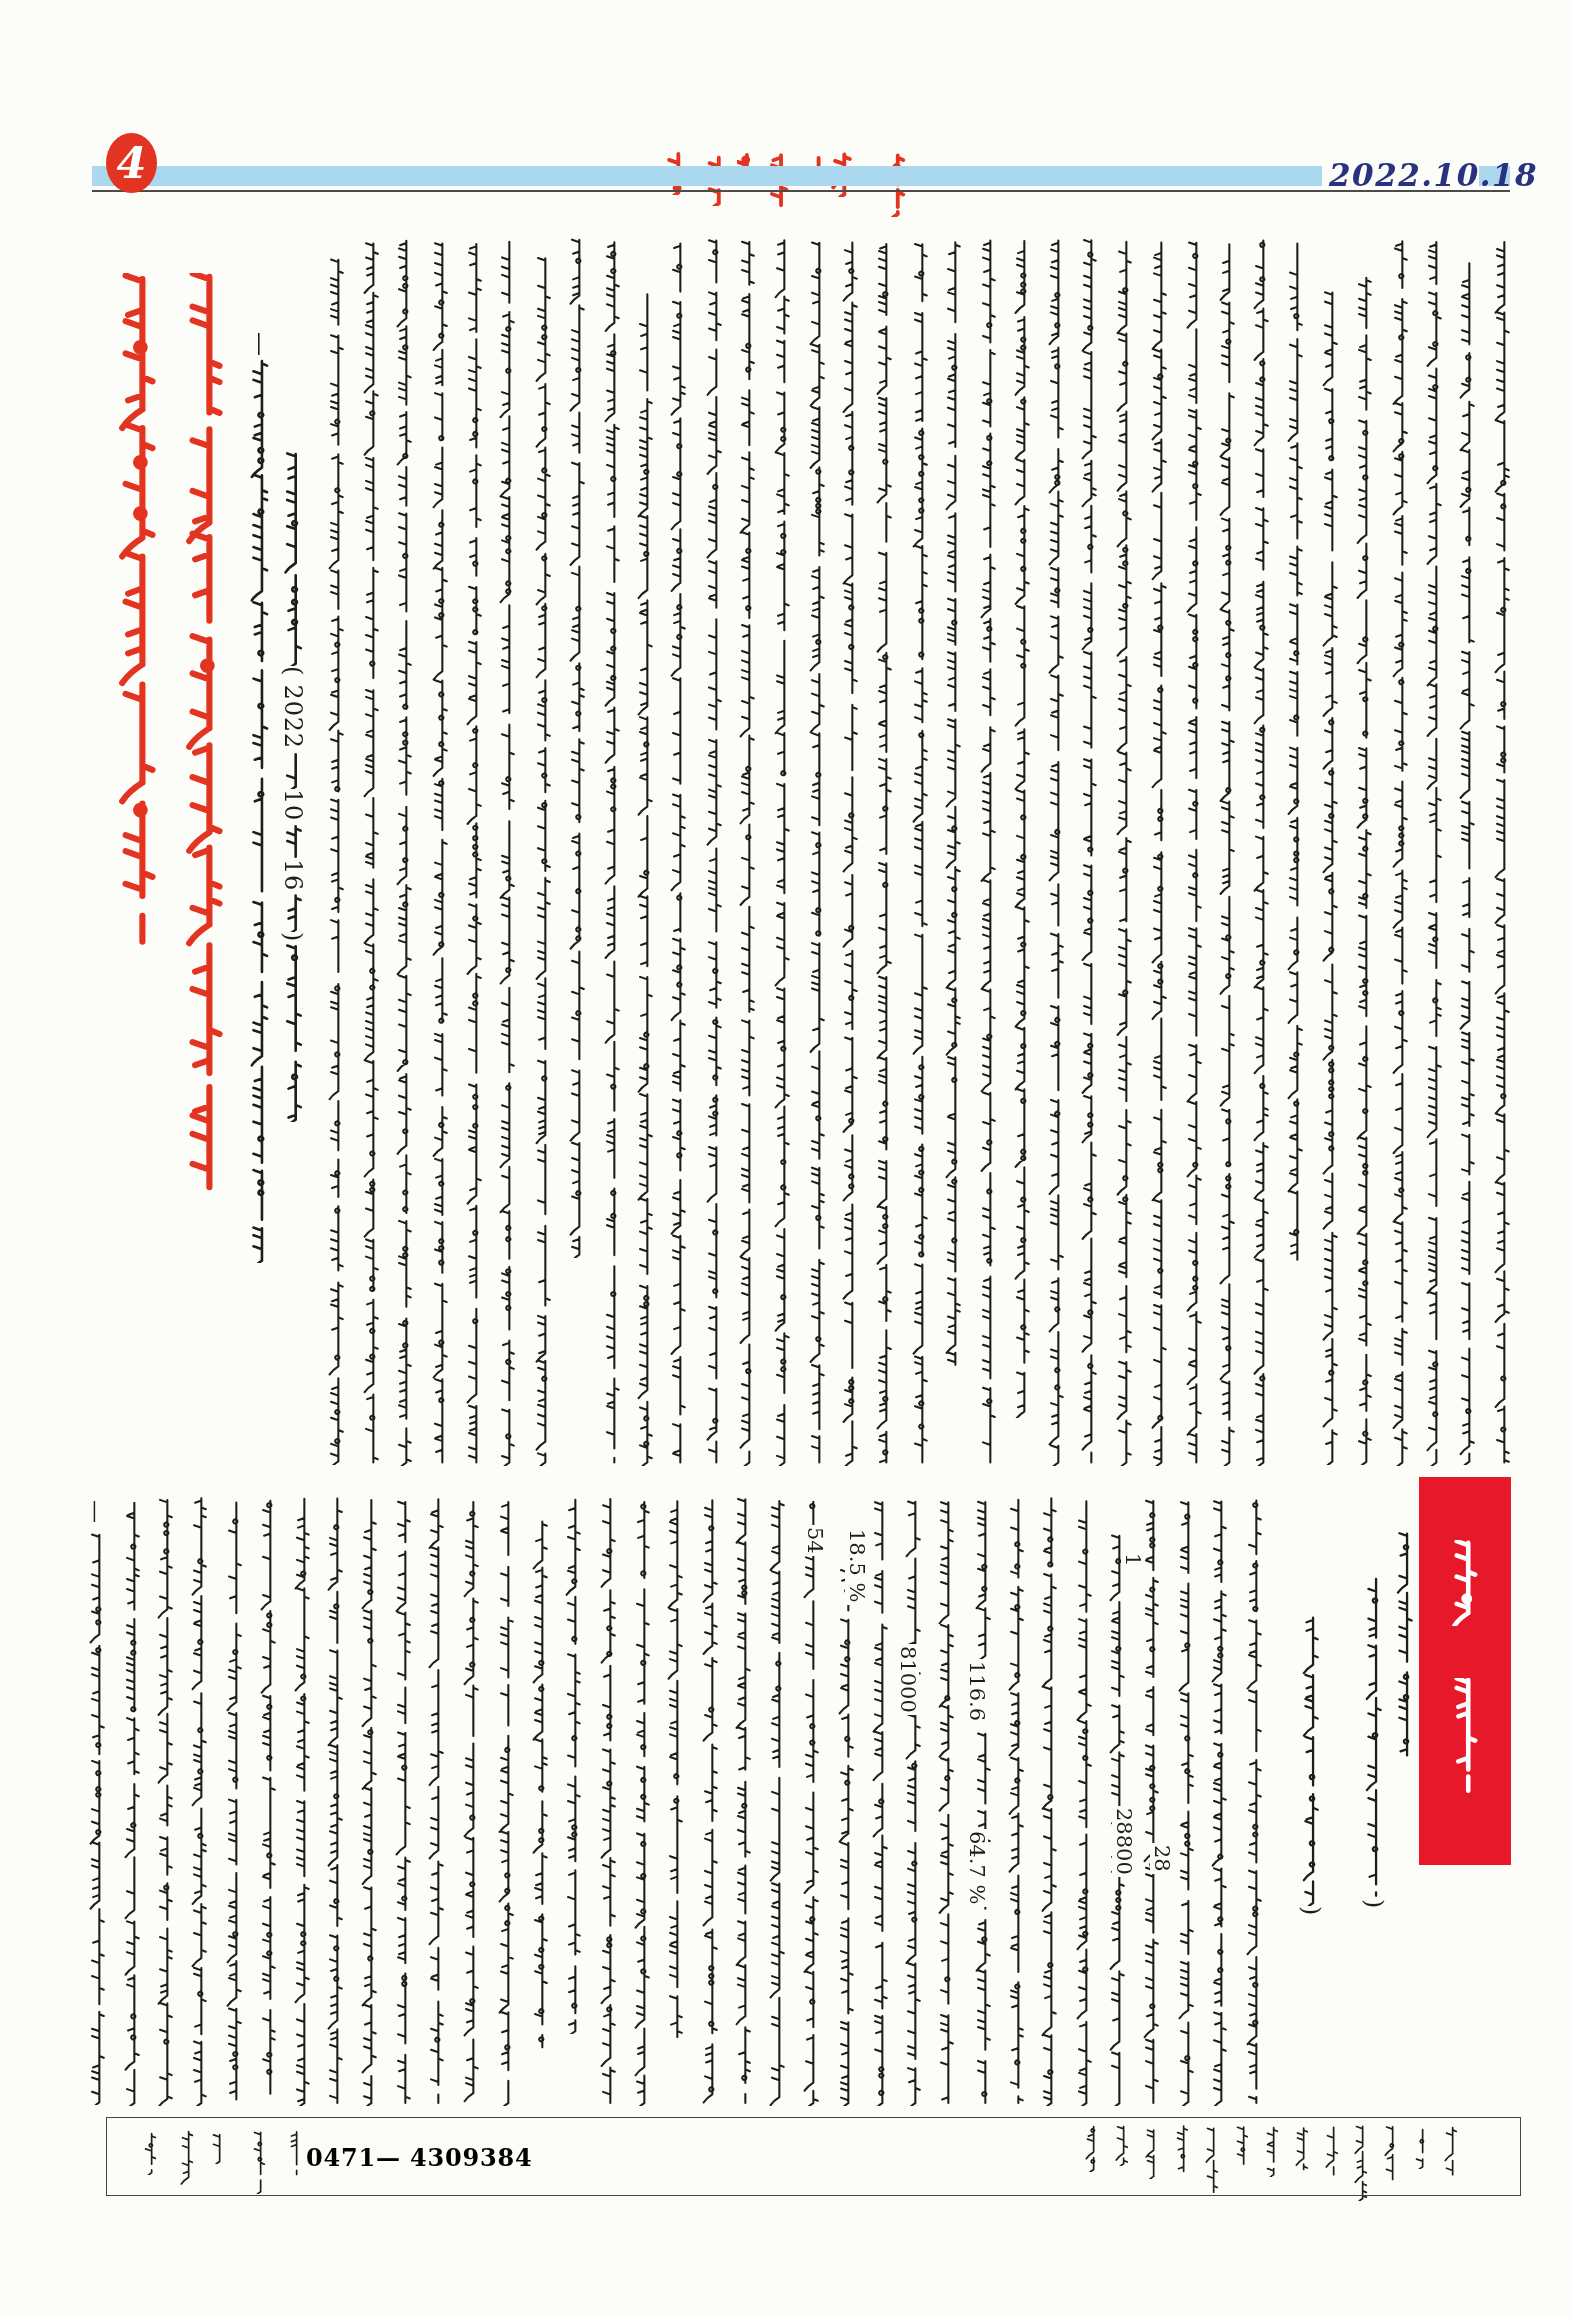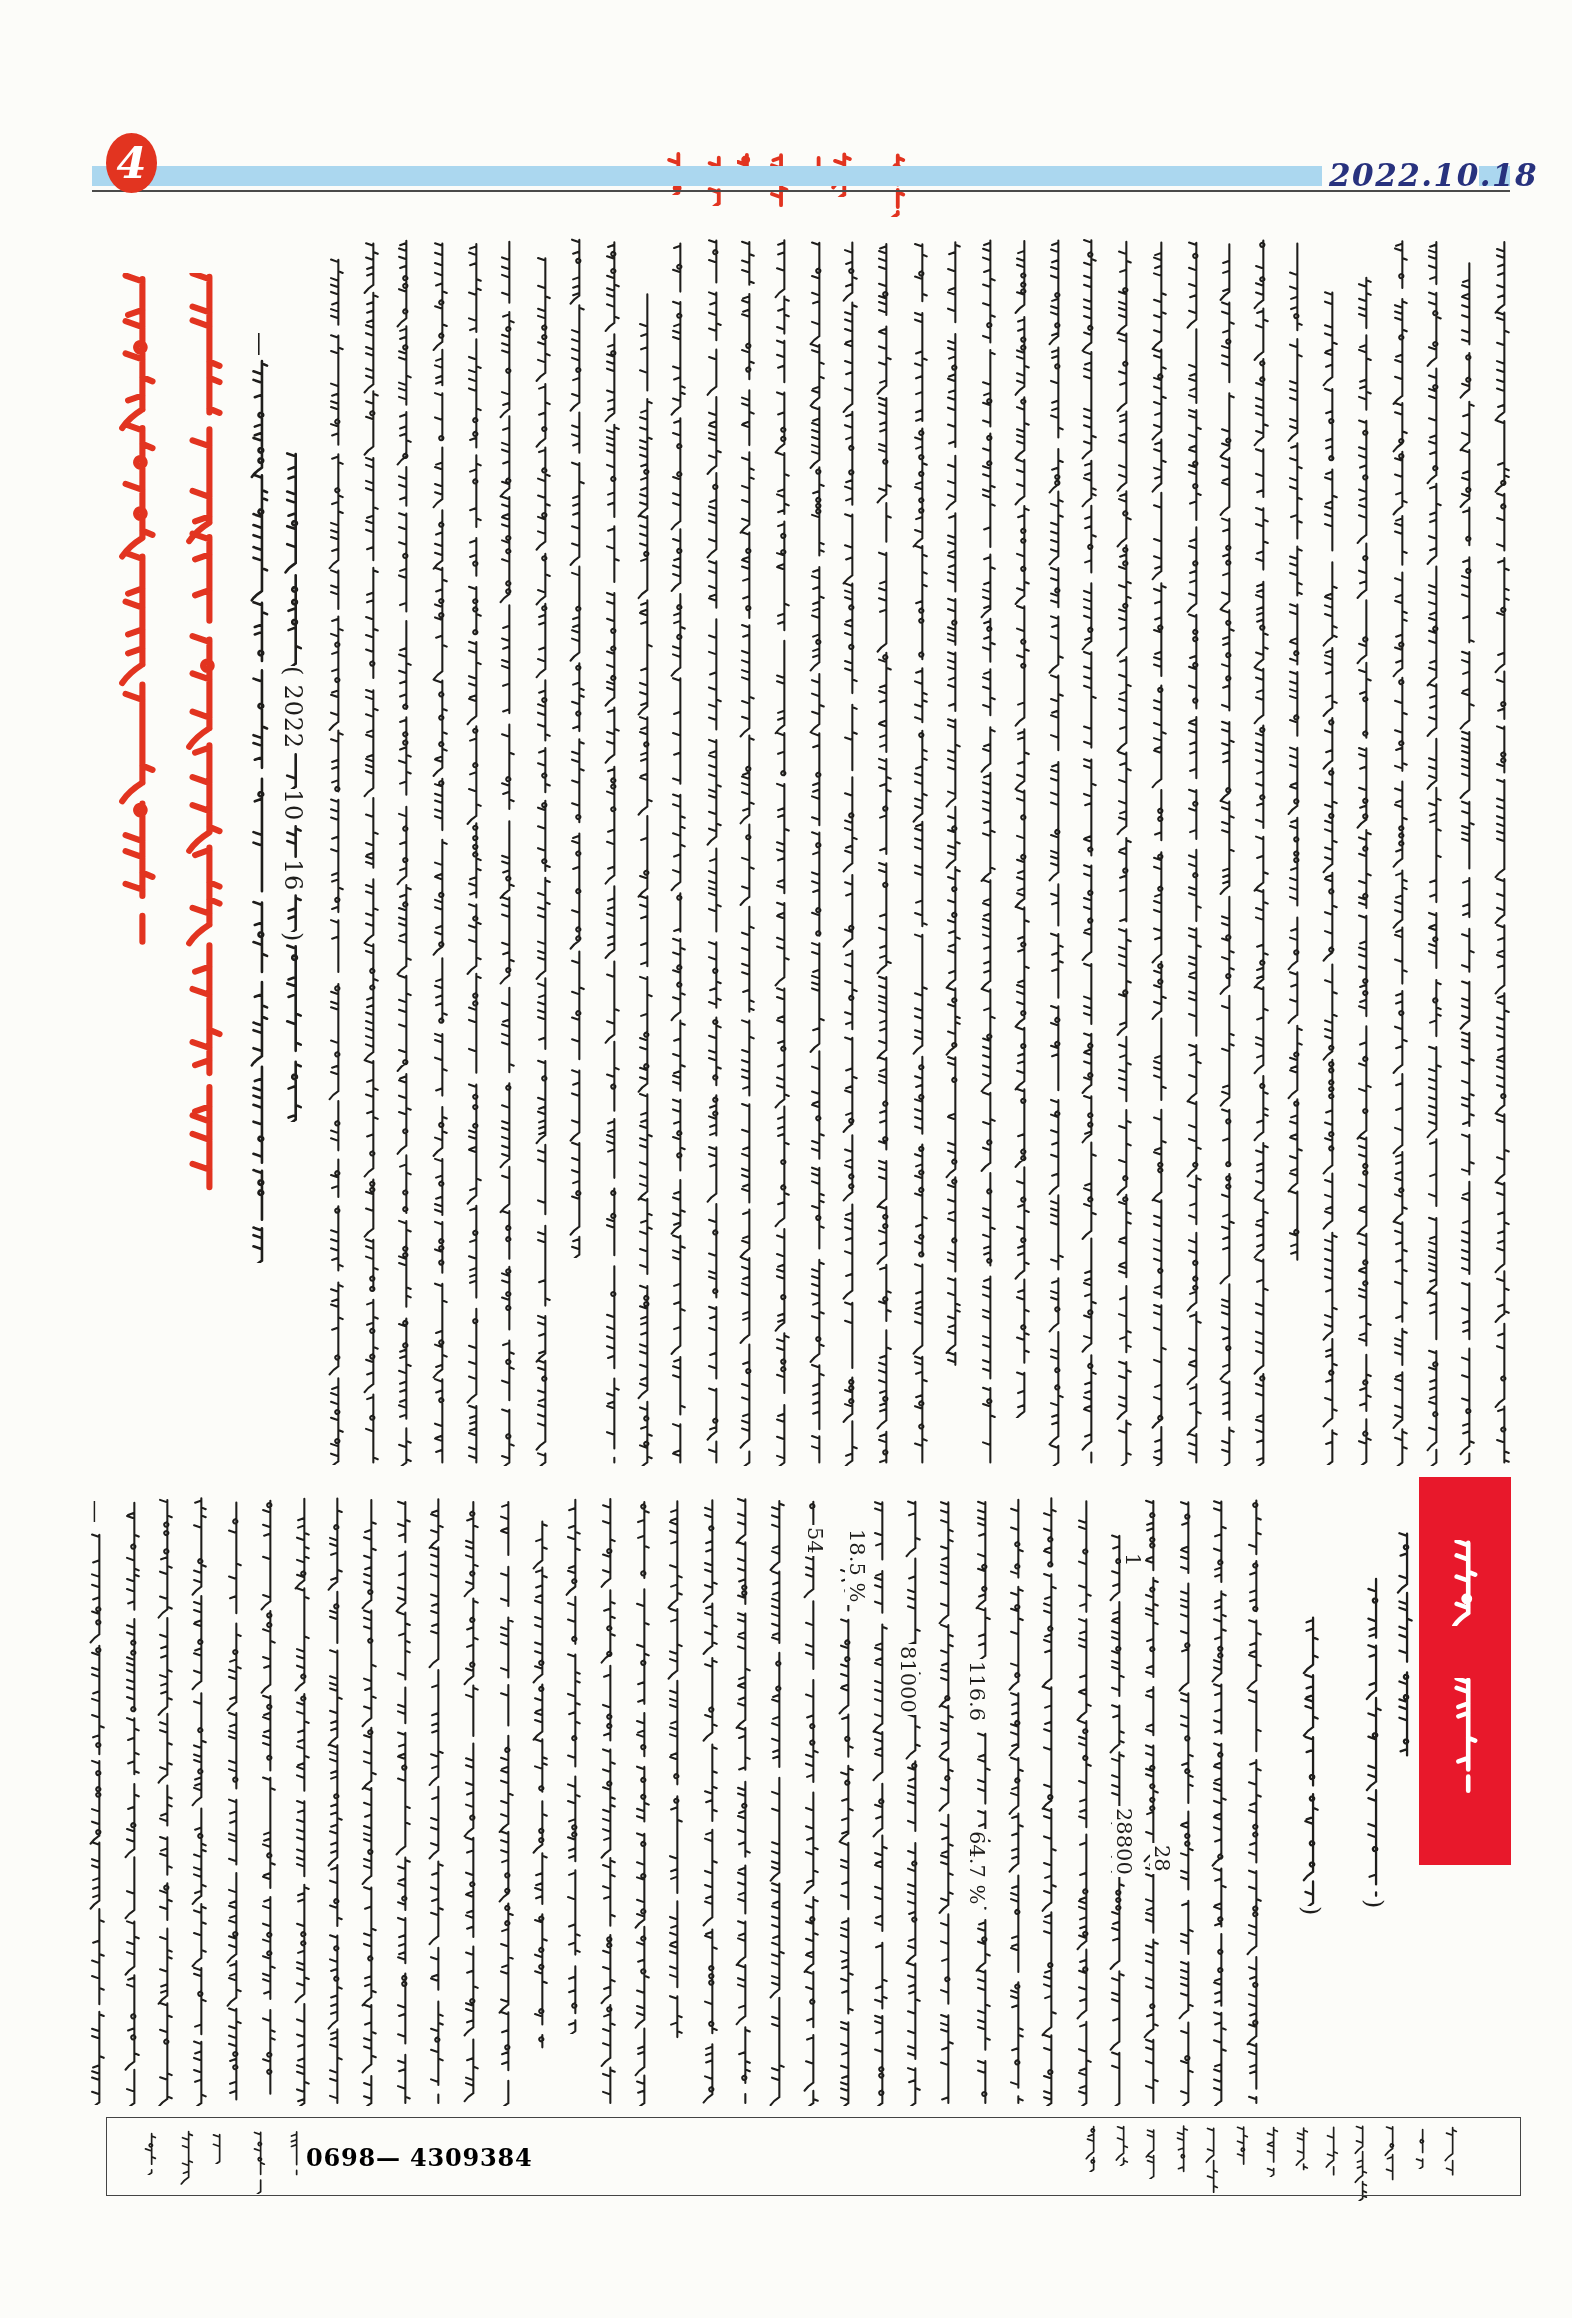--- a/index.html
+++ b/index.html
@@ -536,21 +536,21 @@
         <svg width="18.4" height="65" viewBox="0 0 24 85">
           <path d="M13.9,4.3 L13.9,59.3 M13.9,7.3 l-8.0,-2.8 M12.8,17.5 a2.1,2.1 0 1,0 0.1,0 M13.9,28.8 l-8.0,-2.8 M12.8,37.5 a2.1,2.1 0 1,0 0.1,0 M13.9,44.0 l4.8,2.0 M13.9,66.7 L13.9,82.0 M13.9,82.0 q-6.4,4.0 -9.6,8.8 " fill="none" stroke="#1e1d1b" stroke-width="2.2" stroke-linecap="round"></path>
         </svg>
       </div>
       <div class="col" style="left: 286px; top: 2129px;">
         <svg width="18.4" height="48" viewBox="0 0 24 62">
           <path d="M13.9,3.5 L13.9,46.1 M13.9,6.5 l-6.8,2.4 M13.9,13.8 l-6.8,2.4 M13.9,20.1 l-6.8,2.4 M13.9,53.7 L13.9,59.0 " fill="none" stroke="#1e1d1b" stroke-width="2.2" stroke-linecap="round"></path>
         </svg>
       </div>
     </div>
-  <span class="phone">0698— 4309384</span>
+  <span class="phone">0471— 4309384</span>
   <div id="footerRight">
       <div class="col" style="left: 1083px; top: 2124px;">
         <svg width="18.4" height="48" viewBox="0 0 24 62">
           <path d="M13.9,3.1 L13.9,36.2 M12.8,6.1 a2.1,2.1 0 1,0 0.1,0 M13.9,13.1 l-6.8,2.4 M13.9,22.2 l-8.0,-2.8 M13.9,36.2 q-6.4,4.0 -9.6,8.8 M13.9,43.4 L13.9,59.0 M12.8,46.4 a2.1,2.1 0 1,0 0.1,0 M13.9,59.0 q-6.4,4.0 -9.6,8.8 " fill="none" stroke="#1e1d1b" stroke-width="2.2" stroke-linecap="round"></path>
         </svg>
       </div>
       <div class="col" style="left: 1113px; top: 2124px;">
         <svg width="18.4" height="42" viewBox="0 0 24 55">
           <path d="M13.9,3.4 L13.9,38.4 M13.9,6.4 l-8.0,-2.8 M13.9,21.2 l-8.0,-2.8 M13.9,28.5 l4.8,2.0 M13.9,38.4 q-6.4,4.0 -9.6,8.8 M13.9,44.8 L13.9,52.0 M13.9,47.8 l4.8,2.0 M13.9,52.0 q-6.4,4.0 -9.6,8.8 " fill="none" stroke="#1e1d1b" stroke-width="2.2" stroke-linecap="round"></path>
         </svg>

